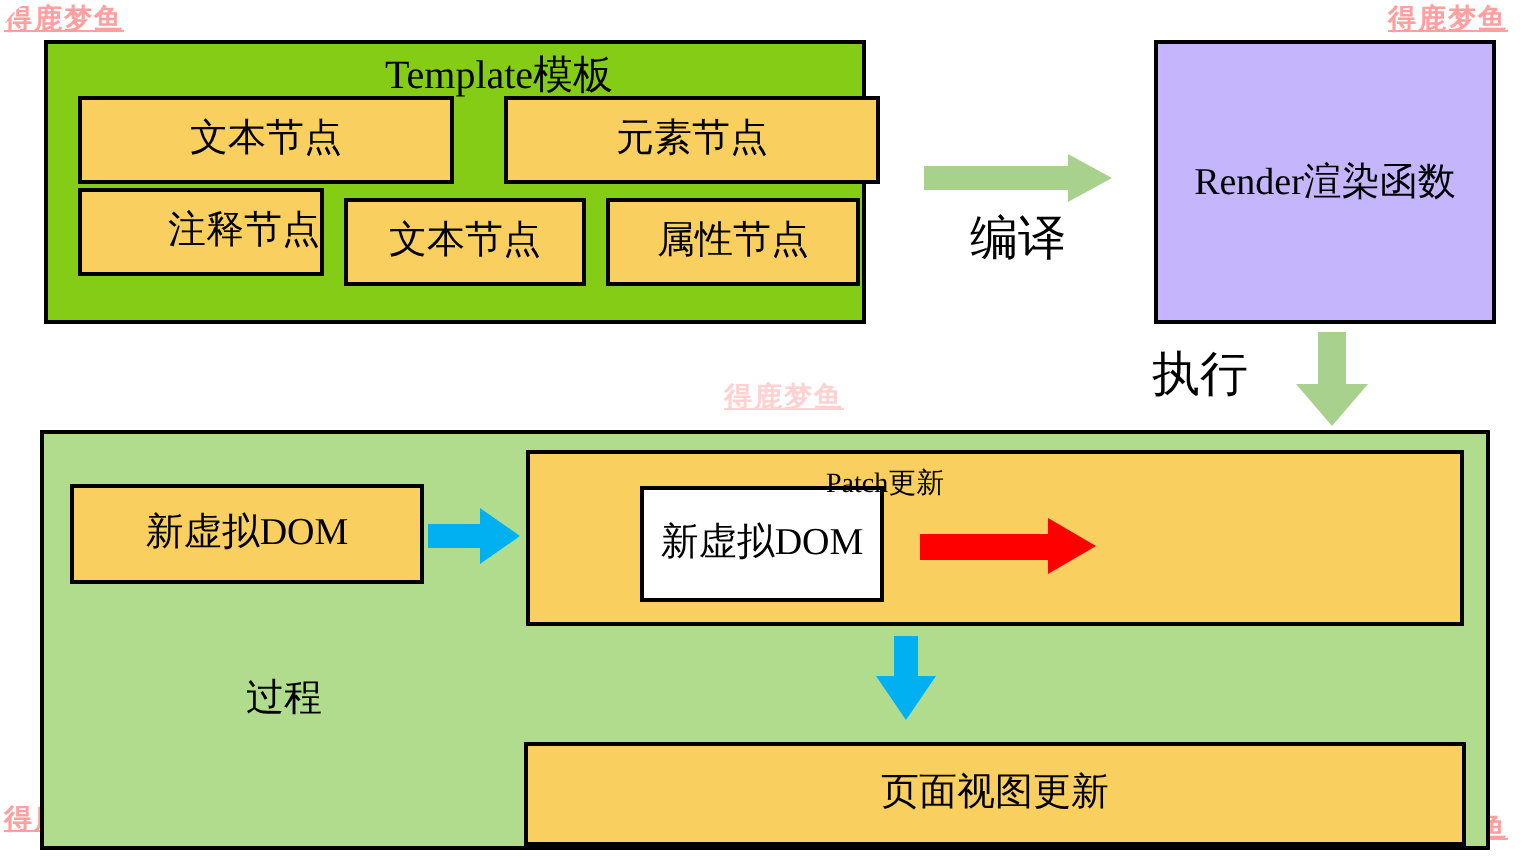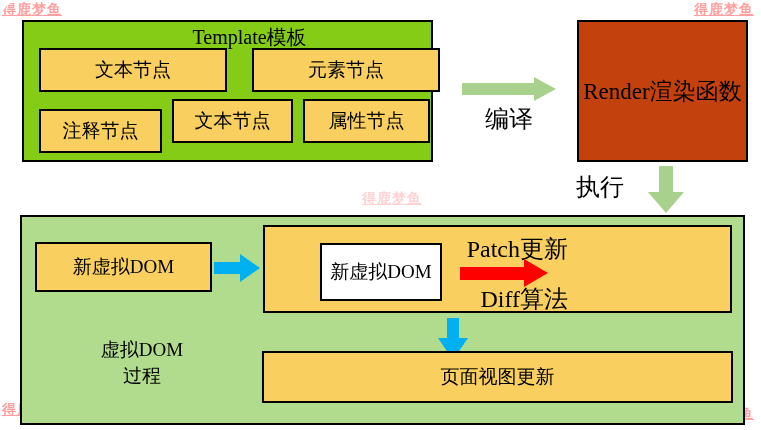--- a/index.html
+++ b/index.html
@@ -23,49 +23,49 @@
     position:absolute;top:2px;left:44px;right:0;text-align:center;
     font-size:20px;white-space:nowrap;
   }
   .gold-box{
     background:#f9d05f;border:2px solid #000;position:absolute;
     text-align:center;font-size:19px;
   }
   .node-box{height:40px;line-height:40px;}
   .nb-doc{left:15px;top:26px;width:184px;}
   .nb-elem{left:228px;top:26px;width:184px;}
-  .nb-comment{left:15px;top:87px;width:119px;}
+  .nb-comment{left:15px;top:72px;width:119px;text-align:right;}
   .nb-text{left:148px;top:77px;width:117px;}
   .nb-attr{left:279px;top:77px;width:123px;}
   
   .render-box{
     position:absolute;left:577px;top:20px;width:167px;height:138px;
-    background:#c2410c;border:2px solid #000;display:flex;
-    align-items:center;justify-content:center;font-size:23px;
+    background:#c4b5fd;border:2px solid #000;display:flex;
+    align-items:center;justify-content:center;font-size:19px;
   }
   
   .arrow{position:absolute;}
   .flow-label{position:absolute;font-size:24px;text-align:center;white-space:nowrap;}
   
   .vdom-panel{
     position:absolute;left:20px;top:215px;width:721px;height:206px;
     background:#b1dc8e;border:2px solid #000;
   }
   .new-vdom{left:13px;top:25px;width:173px;height:46px;line-height:46px;}
   .diff-container{left:241px;top:8px;width:465px;height:84px;}
   .white-box{
     position:absolute;background:#ffffff;border:2px solid #000;
     text-align:center;font-size:19px;height:54px;line-height:54px;top:16px;width:118px;
   }
   .wb-new{left:55px;}
   .wb-old{left:283px;width:122px;}
-  .small-label{position:absolute;font-size:24px;text-align:right;width:170px;left:133px;white-space:nowrap;}
+  .small-label{position:absolute;font-size:14px;text-align:left;width:170px;left:148px;white-space:nowrap;}
   .lbl-patch{top:6px;}
   .lbl-diff{top:56px;}
-  .page-update{left:240px;top:134px;width:467px;height:48px;line-height:48px;}
+  .page-update{left:240px;top:154px;width:467px;height:48px;line-height:48px;}
   .process-label{
     position:absolute;left:40px;top:120px;width:160px;text-align:center;
     font-size:19px;line-height:26px;
   }
 </style>
 </head>
 <body>
 
 <div id="page">
 
@@ -103,28 +103,26 @@
     <svg class="arrow" style="left:192px;top:37px;" width="46" height="28">
       <polygon points="0,8 26,8 26,0 46,14 26,28 26,20 0,20" fill="#00b0f0"></polygon>
     </svg>
 
     <div class="gold-box diff-container">
       <div class="white-box wb-new">新虚拟DOM</div>
       <div class="small-label lbl-patch">Patch更新</div>
       <svg class="arrow" style="left:195px;top:32px;" width="88" height="28">
         <polygon points="0,8 64,8 64,0 88,14 64,28 64,21 0,21" fill="#ff0000"></polygon>
       </svg>
-      <div class="small-label lbl-diff">Diff算法</div>
     </div>
 
     <svg class="arrow" style="left:416px;top:101px;" width="30" height="42">
       <polygon points="9,0 21,0 21,20 30,20 15,42 0,20 9,20" fill="#00b0f0"></polygon>
     </svg>
 
     <div class="gold-box page-update">页面视图更新</div>
 
     <div class="process-label">
-      <div>虚拟DOM</div>
       <div>过程</div>
     </div>
 
   </div>
 </div>
 
 </body></html>

